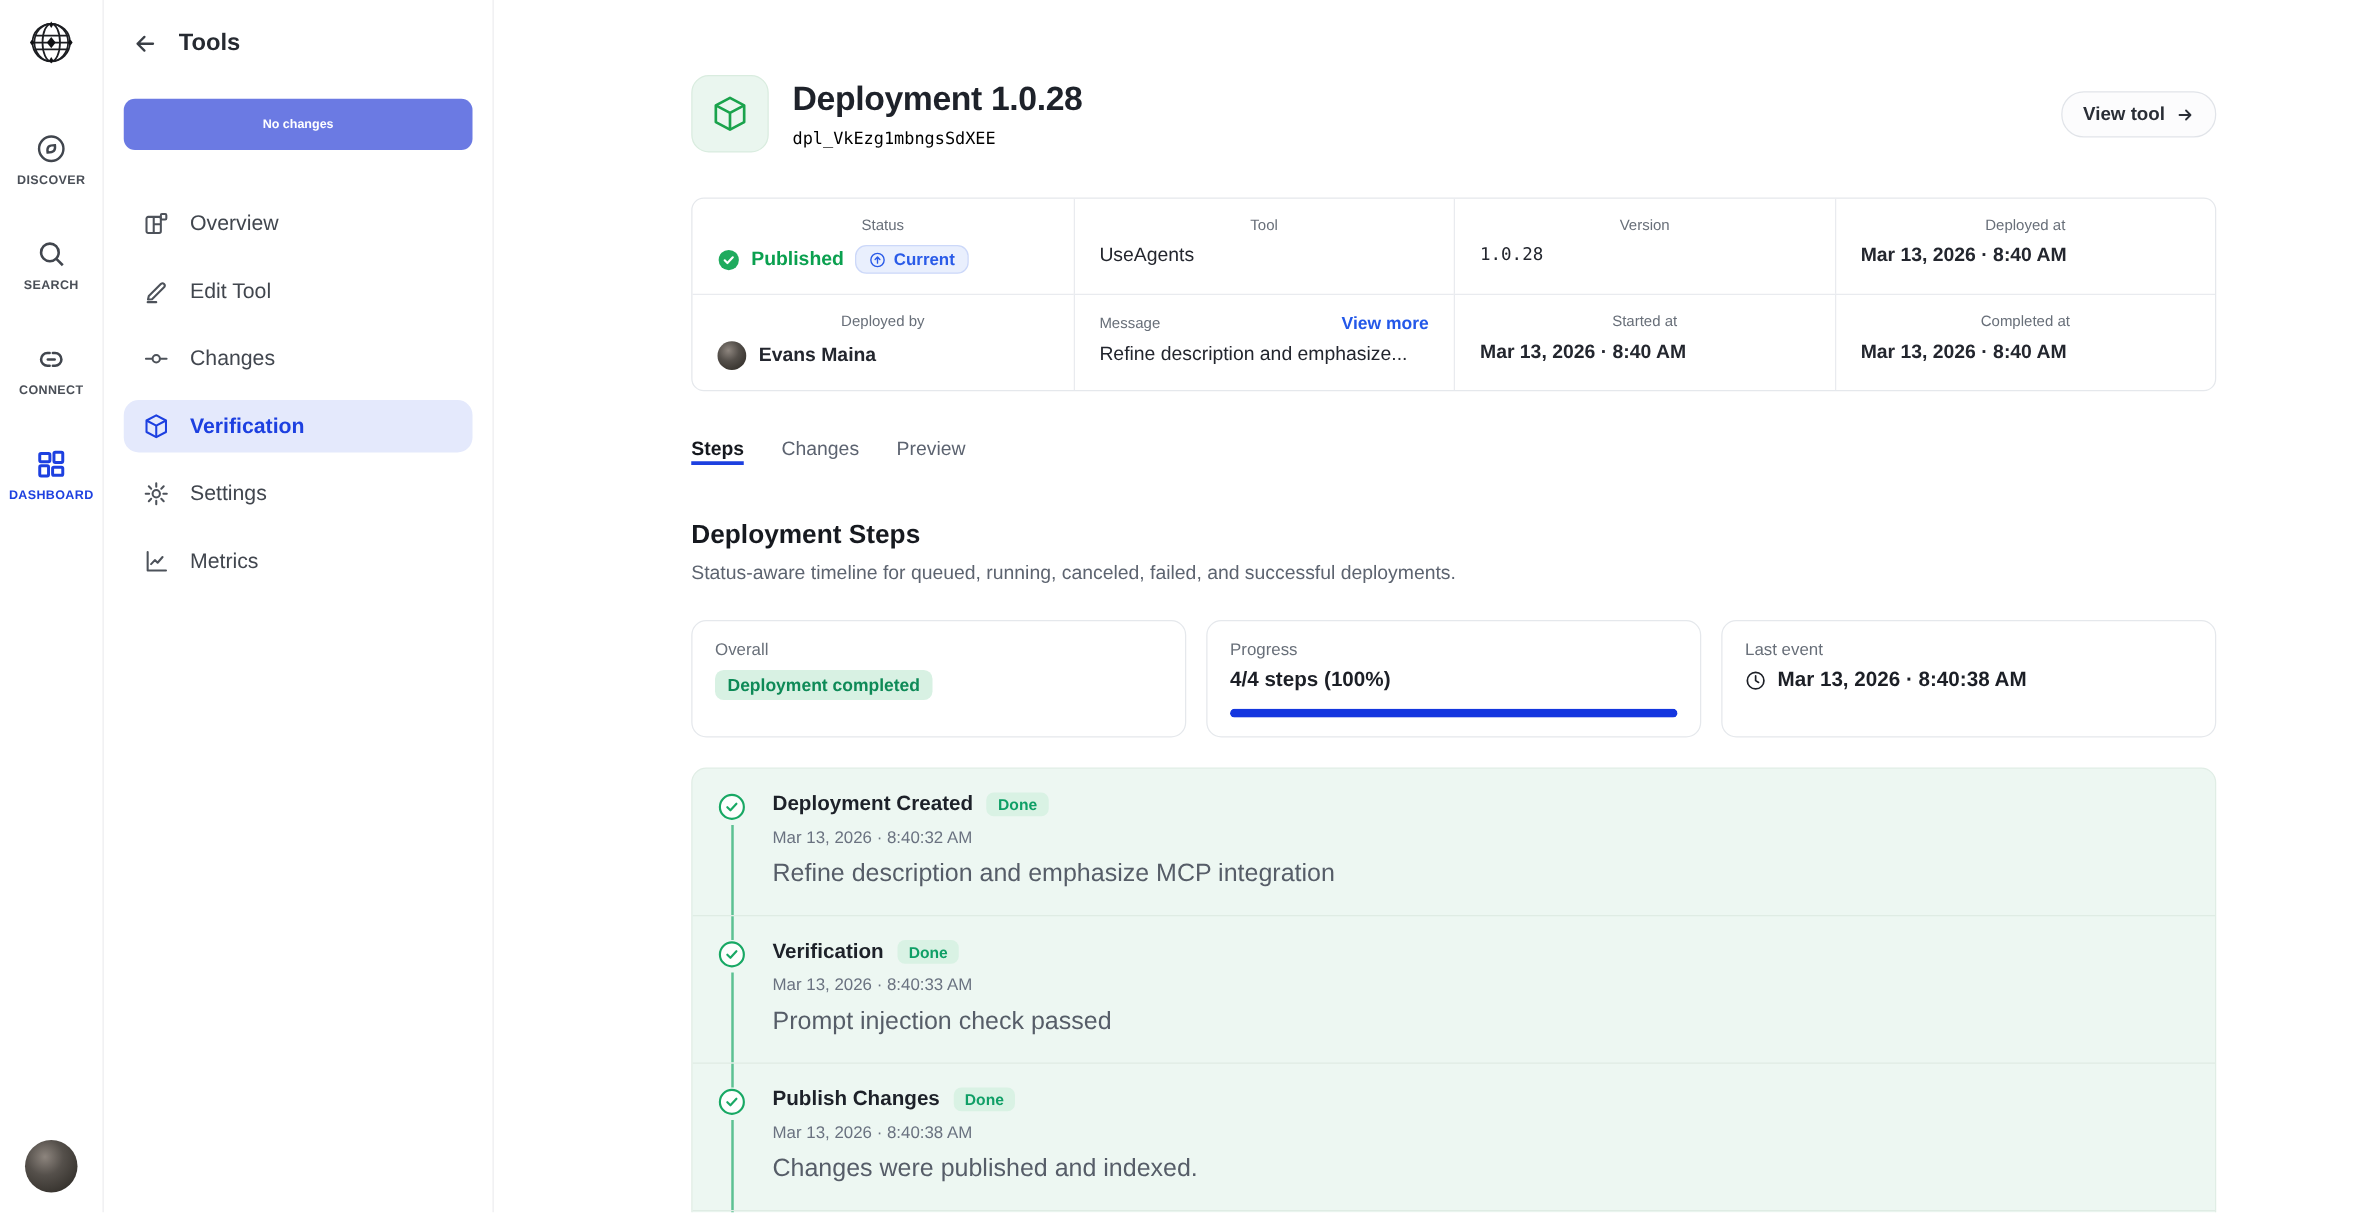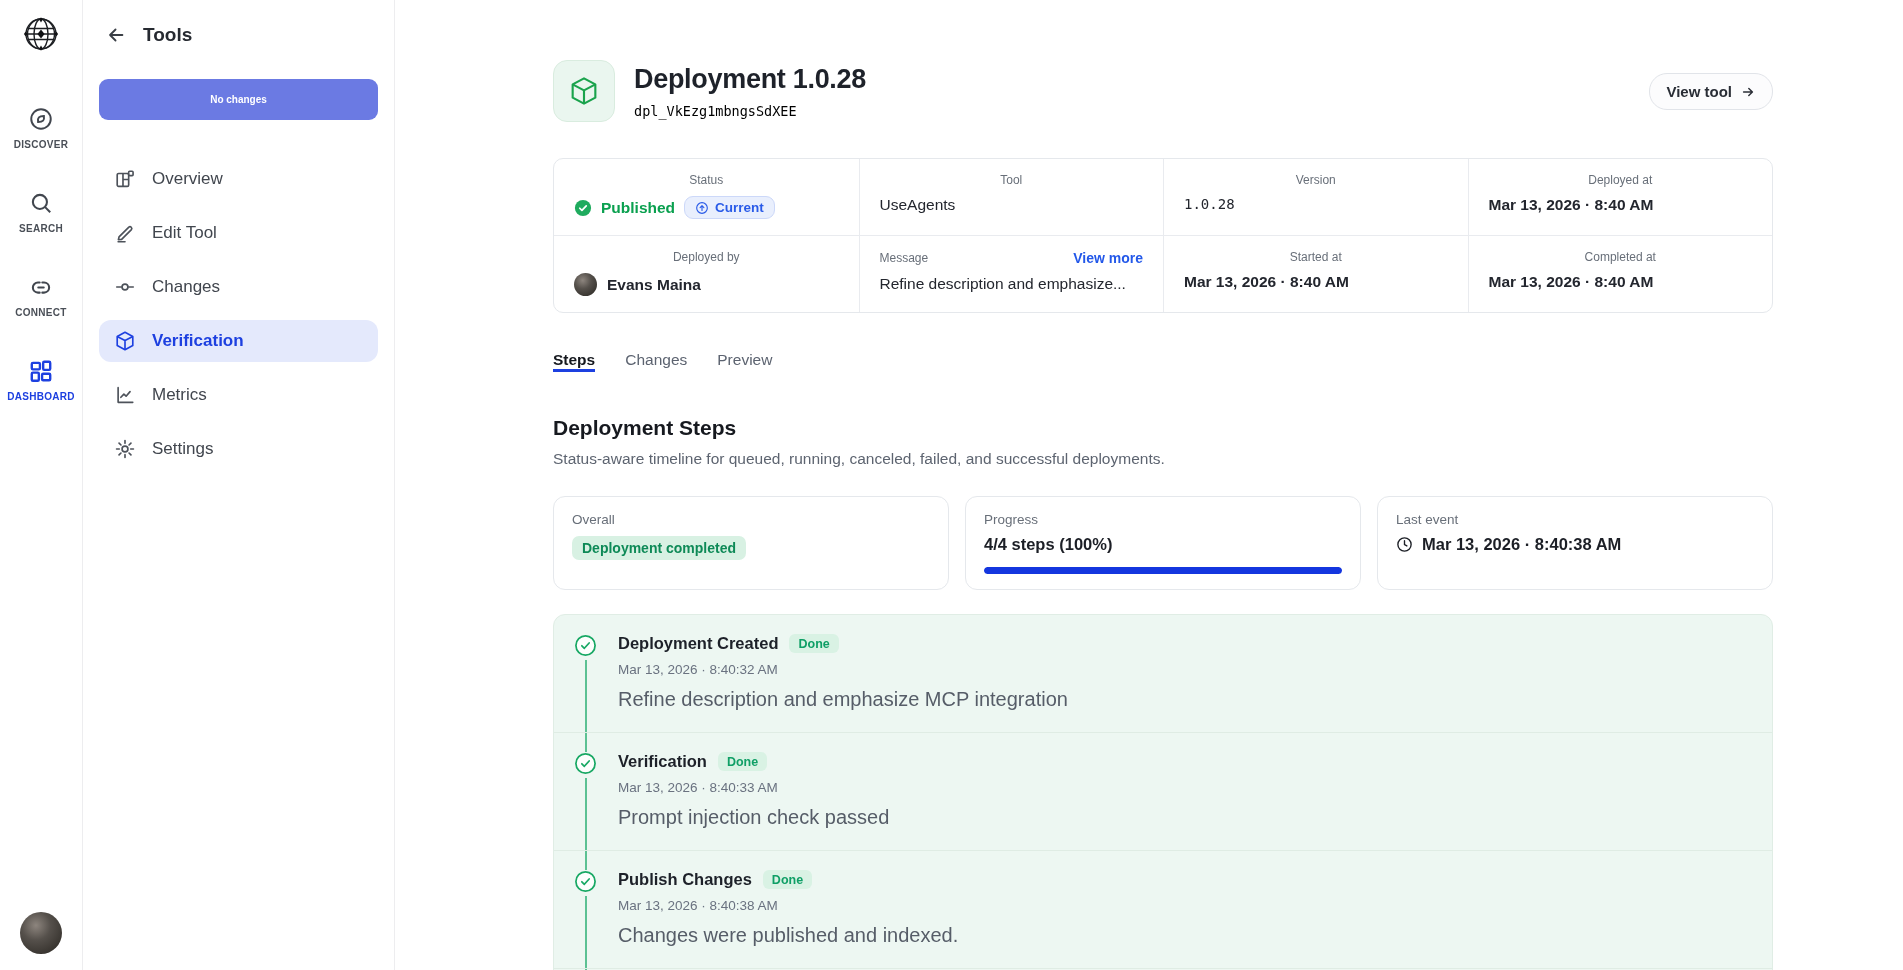--- a/index.html
+++ b/index.html
@@ -205,32 +205,32 @@
       <span>Changes</span>
     </div>
     <div class="sb-item active">
       <svg class="sic" viewBox="0 0 24 24" fill="none" stroke="currentColor" stroke-width="1.8" stroke-linejoin="round">
         <path d="M12 2.5 20.5 7v10L12 21.5 3.5 17V7L12 2.5Z"></path>
         <path d="M3.5 7 12 11.5 20.5 7M12 11.5V21.5"></path>
       </svg>
       <span>Verification</span>
     </div>
     <div class="sb-item">
+      <svg class="sic" viewBox="0 0 24 24" fill="none" stroke="currentColor" stroke-width="1.8" stroke-linecap="round">
+        <circle cx="12" cy="12" r="3.2"></circle>
+        <path d="M12 2.8v3M12 18.2v3M2.8 12h3M18.2 12h3M5.5 5.5l2.1 2.1M16.4 16.4l2.1 2.1M18.5 5.5l-2.1 2.1M7.6 16.4l-2.1 2.1"></path>
+      </svg>
+      <span>Settings</span>
+    </div>
+    <div class="sb-item">
       <svg class="sic" viewBox="0 0 24 24" fill="none" stroke="currentColor" stroke-width="1.8" stroke-linecap="round" stroke-linejoin="round">
         <path d="M4.5 4v16h16"></path>
         <path d="M7.5 14.5 10.8 11l2.4 2.3 4.3-5"></path>
       </svg>
       <span>Metrics</span>
-    </div>
-    <div class="sb-item">
-      <svg class="sic" viewBox="0 0 24 24" fill="none" stroke="currentColor" stroke-width="1.8" stroke-linecap="round">
-        <circle cx="12" cy="12" r="3.2"></circle>
-        <path d="M12 2.8v3M12 18.2v3M2.8 12h3M18.2 12h3M5.5 5.5l2.1 2.1M16.4 16.4l2.1 2.1M18.5 5.5l-2.1 2.1M7.6 16.4l-2.1 2.1"></path>
-      </svg>
-      <span>Settings</span>
     </div>
   </div>
 </aside>
 
 <main class="main">
 
   <div class="head-row">
     <div class="tool-iconbox">
       <svg viewBox="0 0 24 24" fill="none" stroke="currentColor" stroke-width="1.6" stroke-linejoin="round">
         <path d="M12 2.5 20.5 7v10L12 21.5 3.5 17V7L12 2.5Z"></path>

